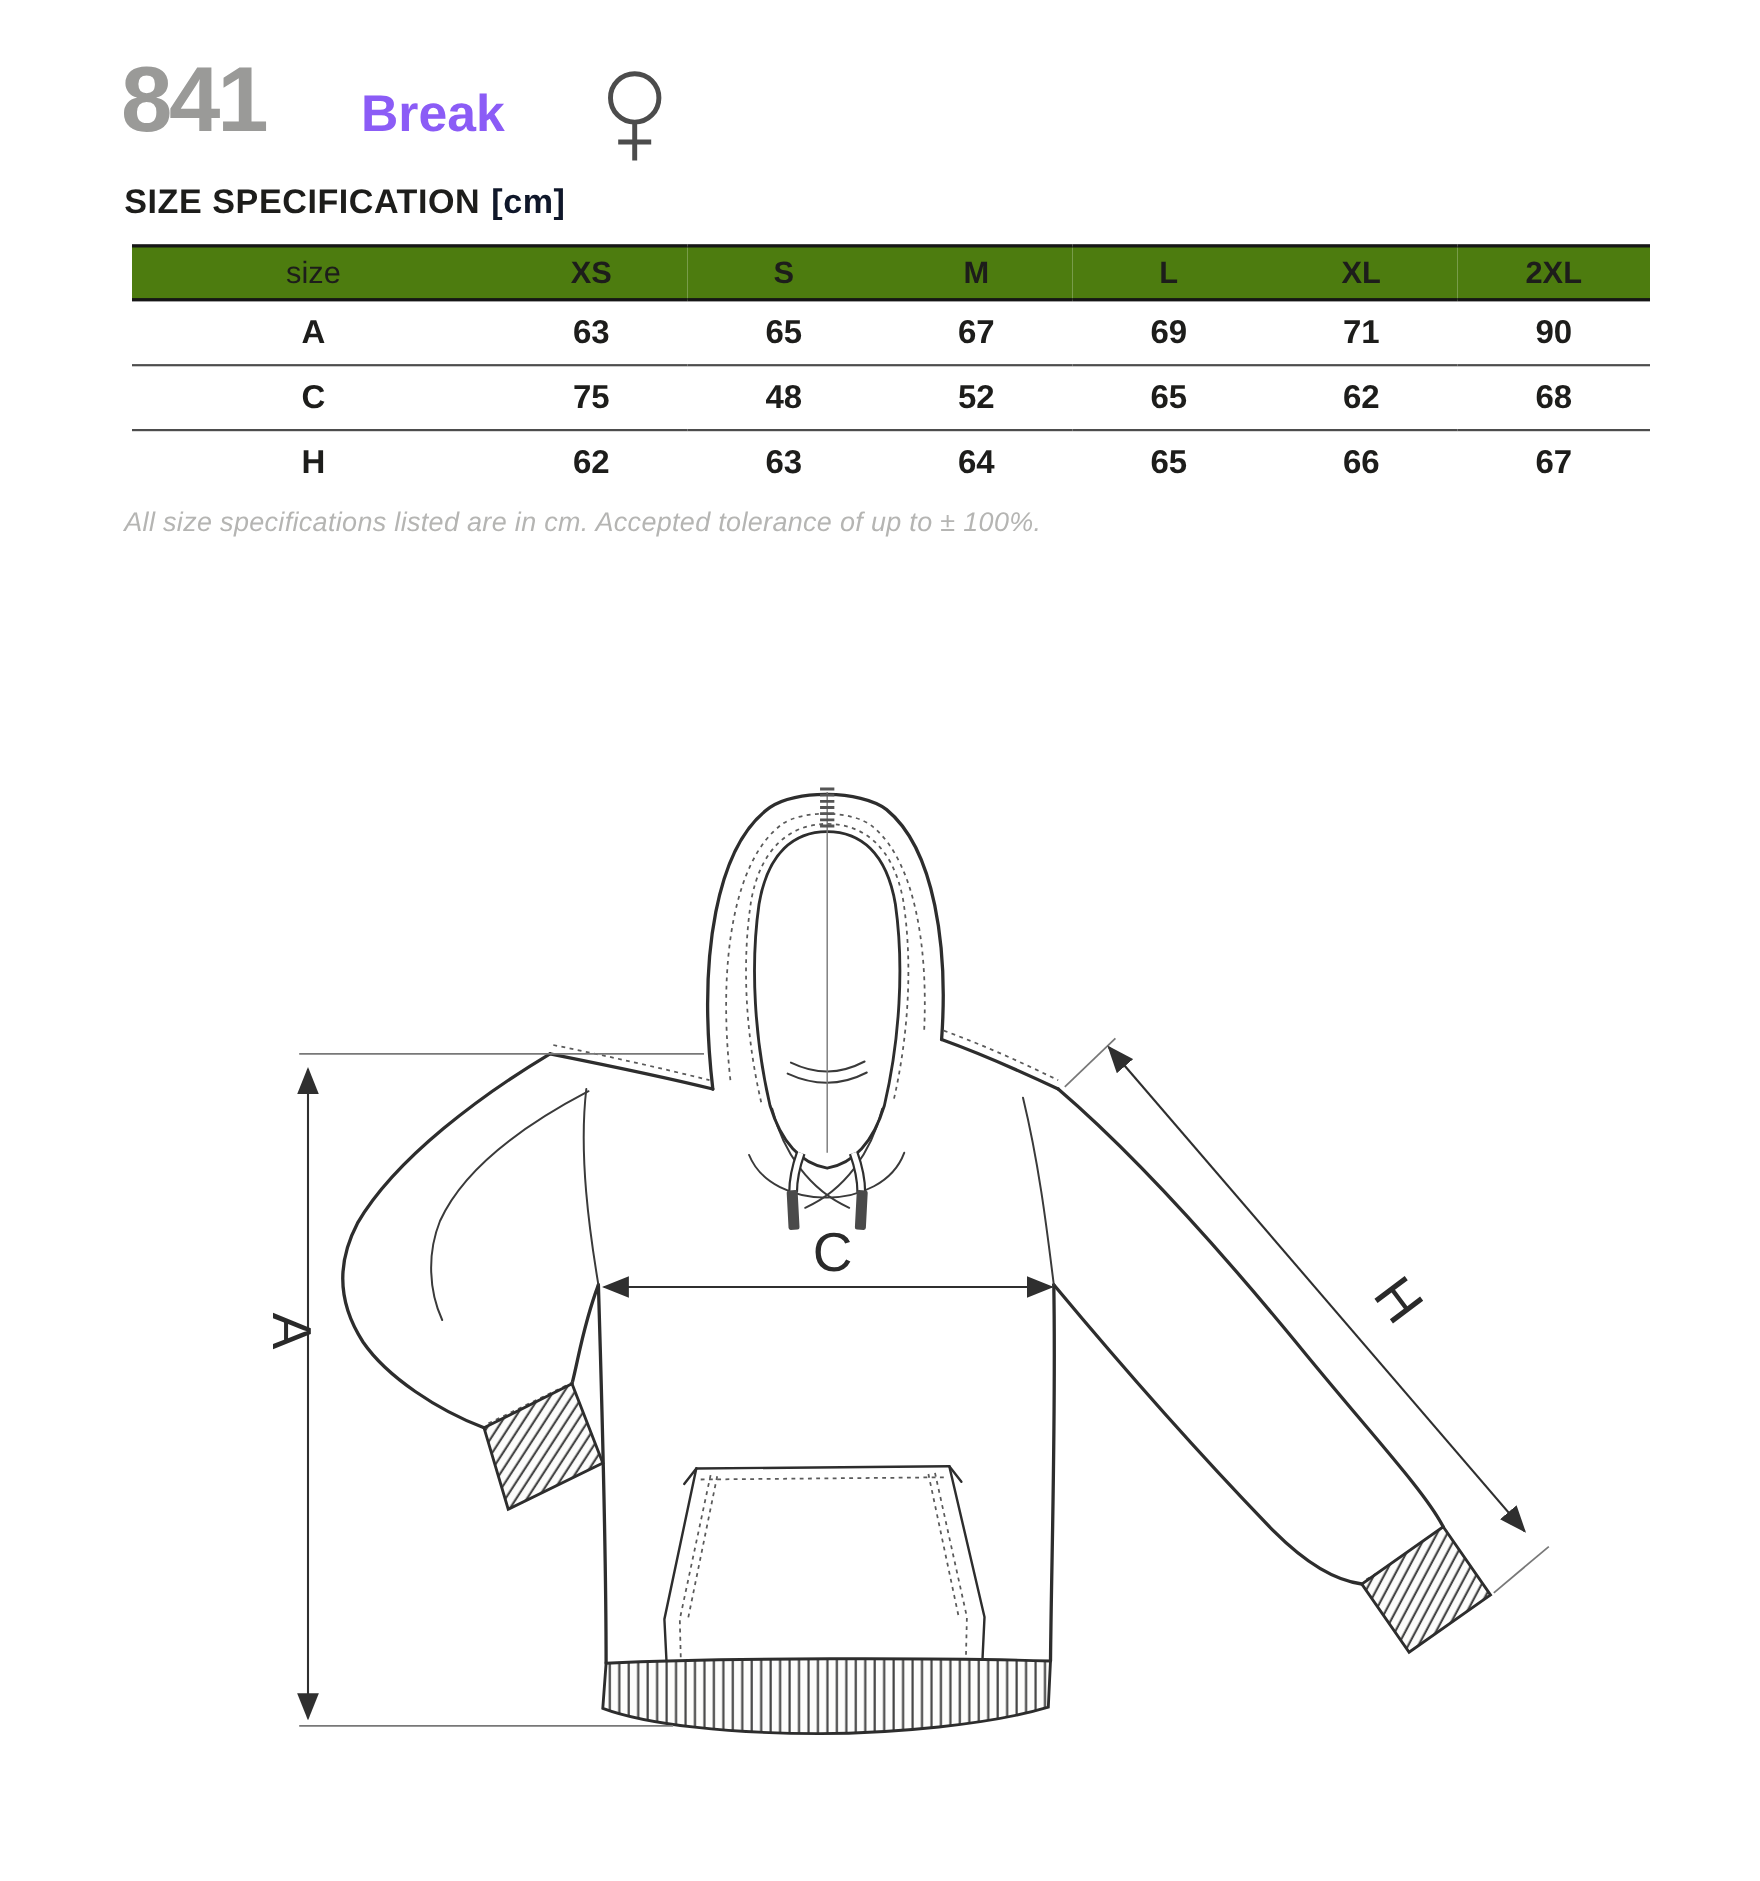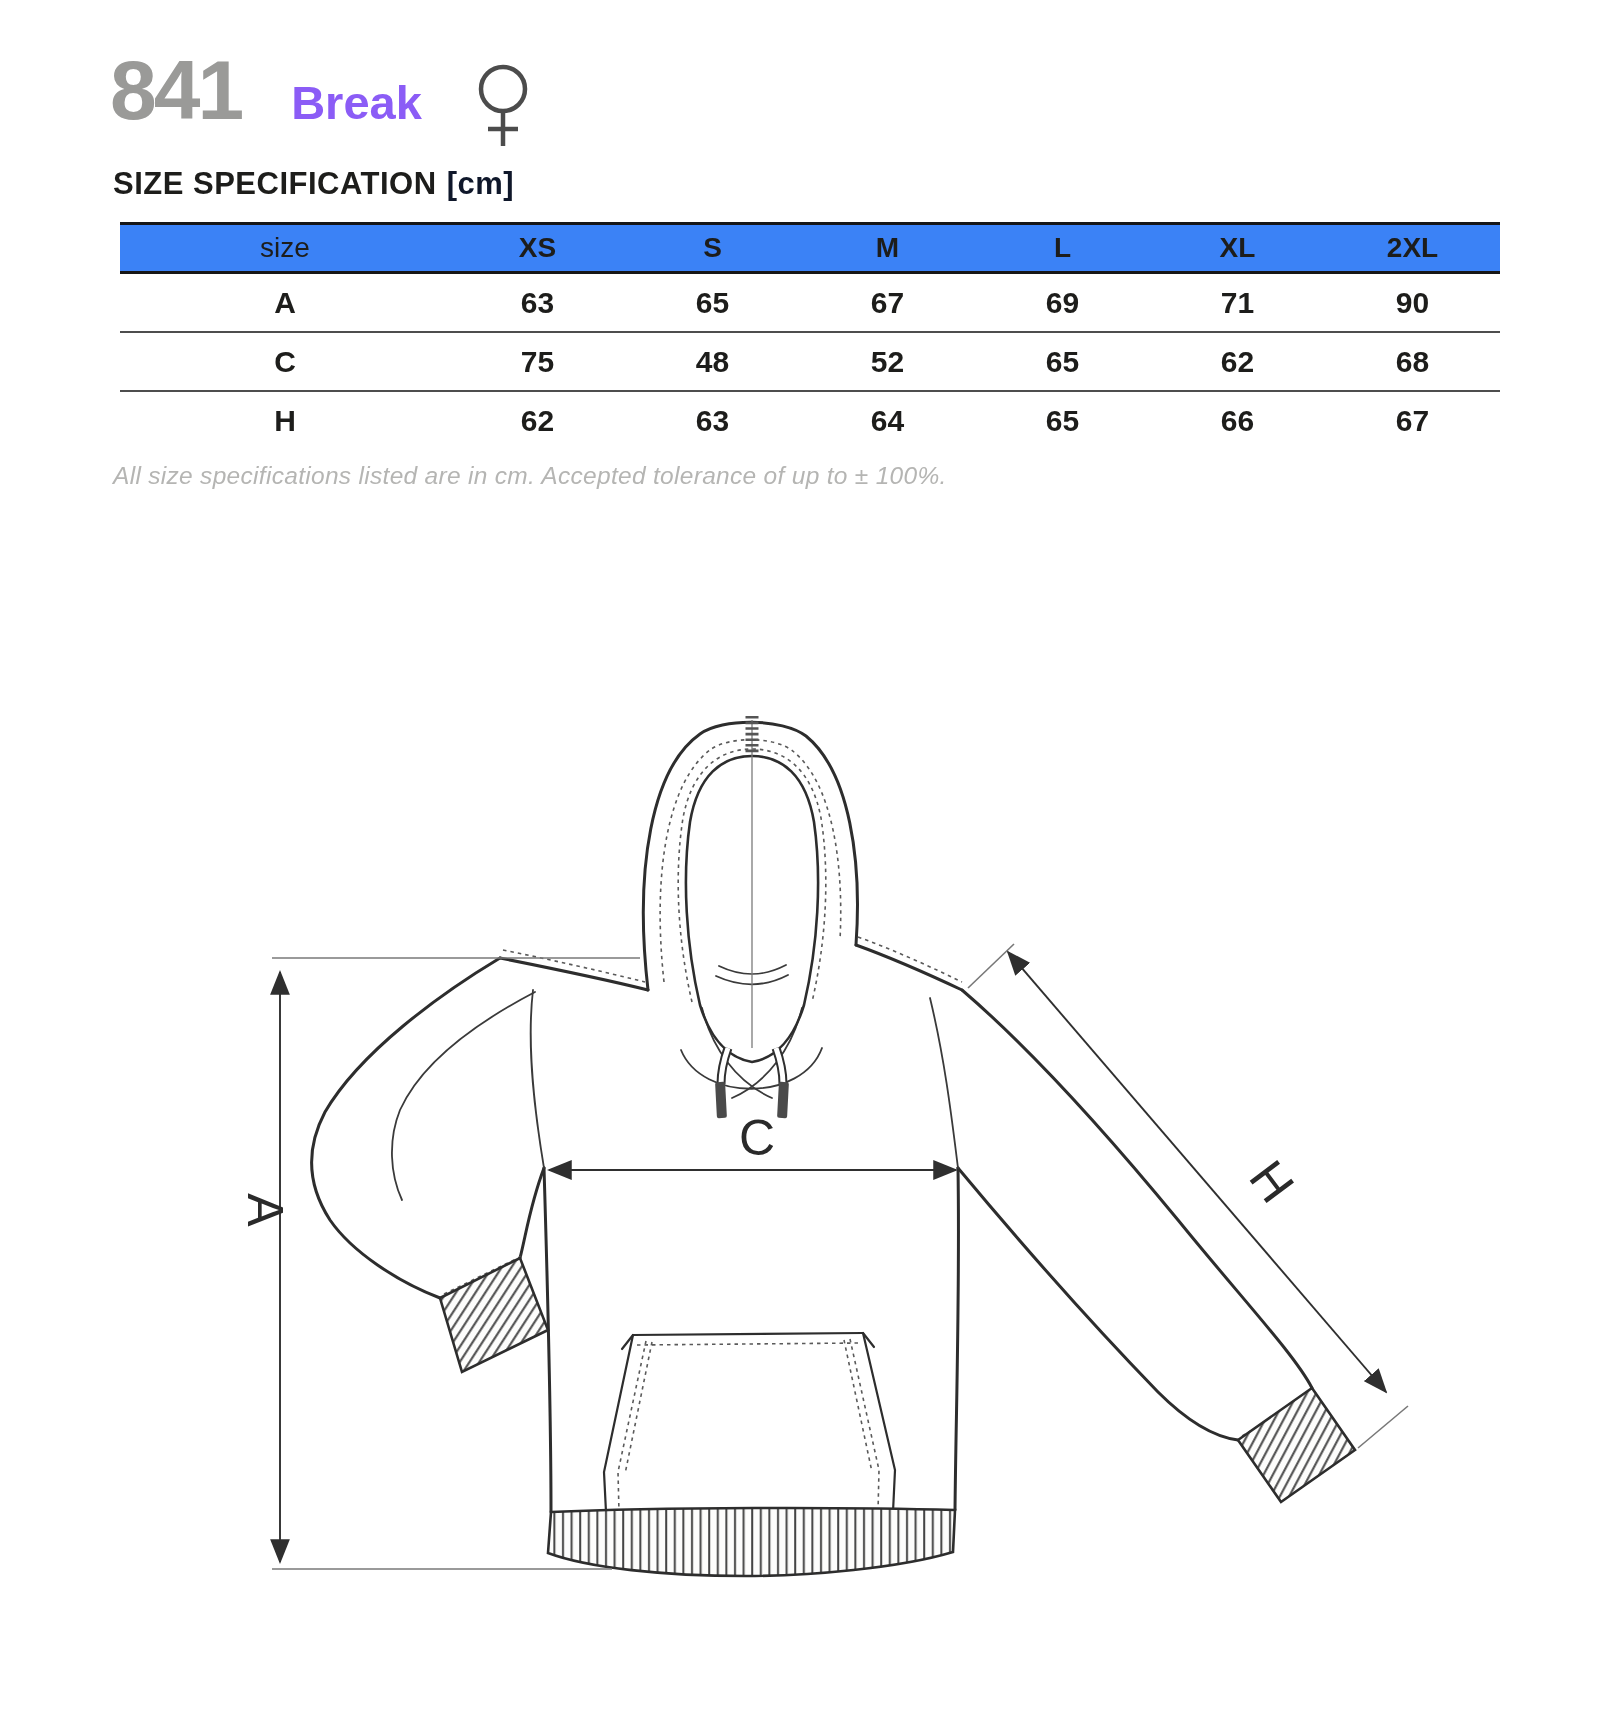--- a/index.html
+++ b/index.html
@@ -1,30 +1,30 @@
 <!DOCTYPE html>
 <html><head>
 <meta charset="utf-8">
 <style>
   html,body{margin:0;padding:0;}
   body{
     width:1600px;height:1710px;position:relative;background:#ffffff;
     font-family:"Liberation Sans","DejaVu Sans",sans-serif;overflow:hidden;
   }
   
-  .product-header{position:absolute;left:110px;top:48px;display:flex;align-items:baseline;}
+  .product-header{position:absolute;left:110px;top:48px;display:flex;align-items:baseline;gap:37px;}
   .product-code{font-size:84px;font-weight:bold;color:#9a9a98;letter-spacing:-3px;line-height:1;}
   .product-name{font-size:47px;font-weight:bold;color:#8b5cf6;margin-left:50px;line-height:1;}
   .gender-icon{margin-left:52px;align-self:flex-start;position:relative;top:14px;}
   
   .section-title{position:absolute;left:113px;top:166px;font-size:31px;font-weight:bold;color:#1d1d1b;letter-spacing:.5px;}
   .section-title .unit{color:#0f172a;margin-left:10px;}
   
   .size-table{position:absolute;left:120px;top:222px;width:1380px;border-collapse:collapse;table-layout:fixed;}
-  .size-table thead tr{background:#3b82f6;}
+  .size-table thead tr{background:#4d7c0f;}
   .size-table thead th{
     border-top:3px solid #161616;border-bottom:3px solid #161616;
     height:46px;font-size:28px;color:#1d1d1b;text-align:center;vertical-align:middle;padding:0;
   }
   .size-table thead th:first-child{width:330px;font-weight:normal;}
   .size-table thead th:not(:first-child){width:175px;font-weight:bold;}
   .size-table tbody td{
     height:57px;font-size:30px;font-weight:bold;color:#1d1d1b;text-align:center;vertical-align:middle;padding:0;
   }
   .size-table tbody tr:not(:last-child) td{border-bottom:2px solid #4d4d4d;}

